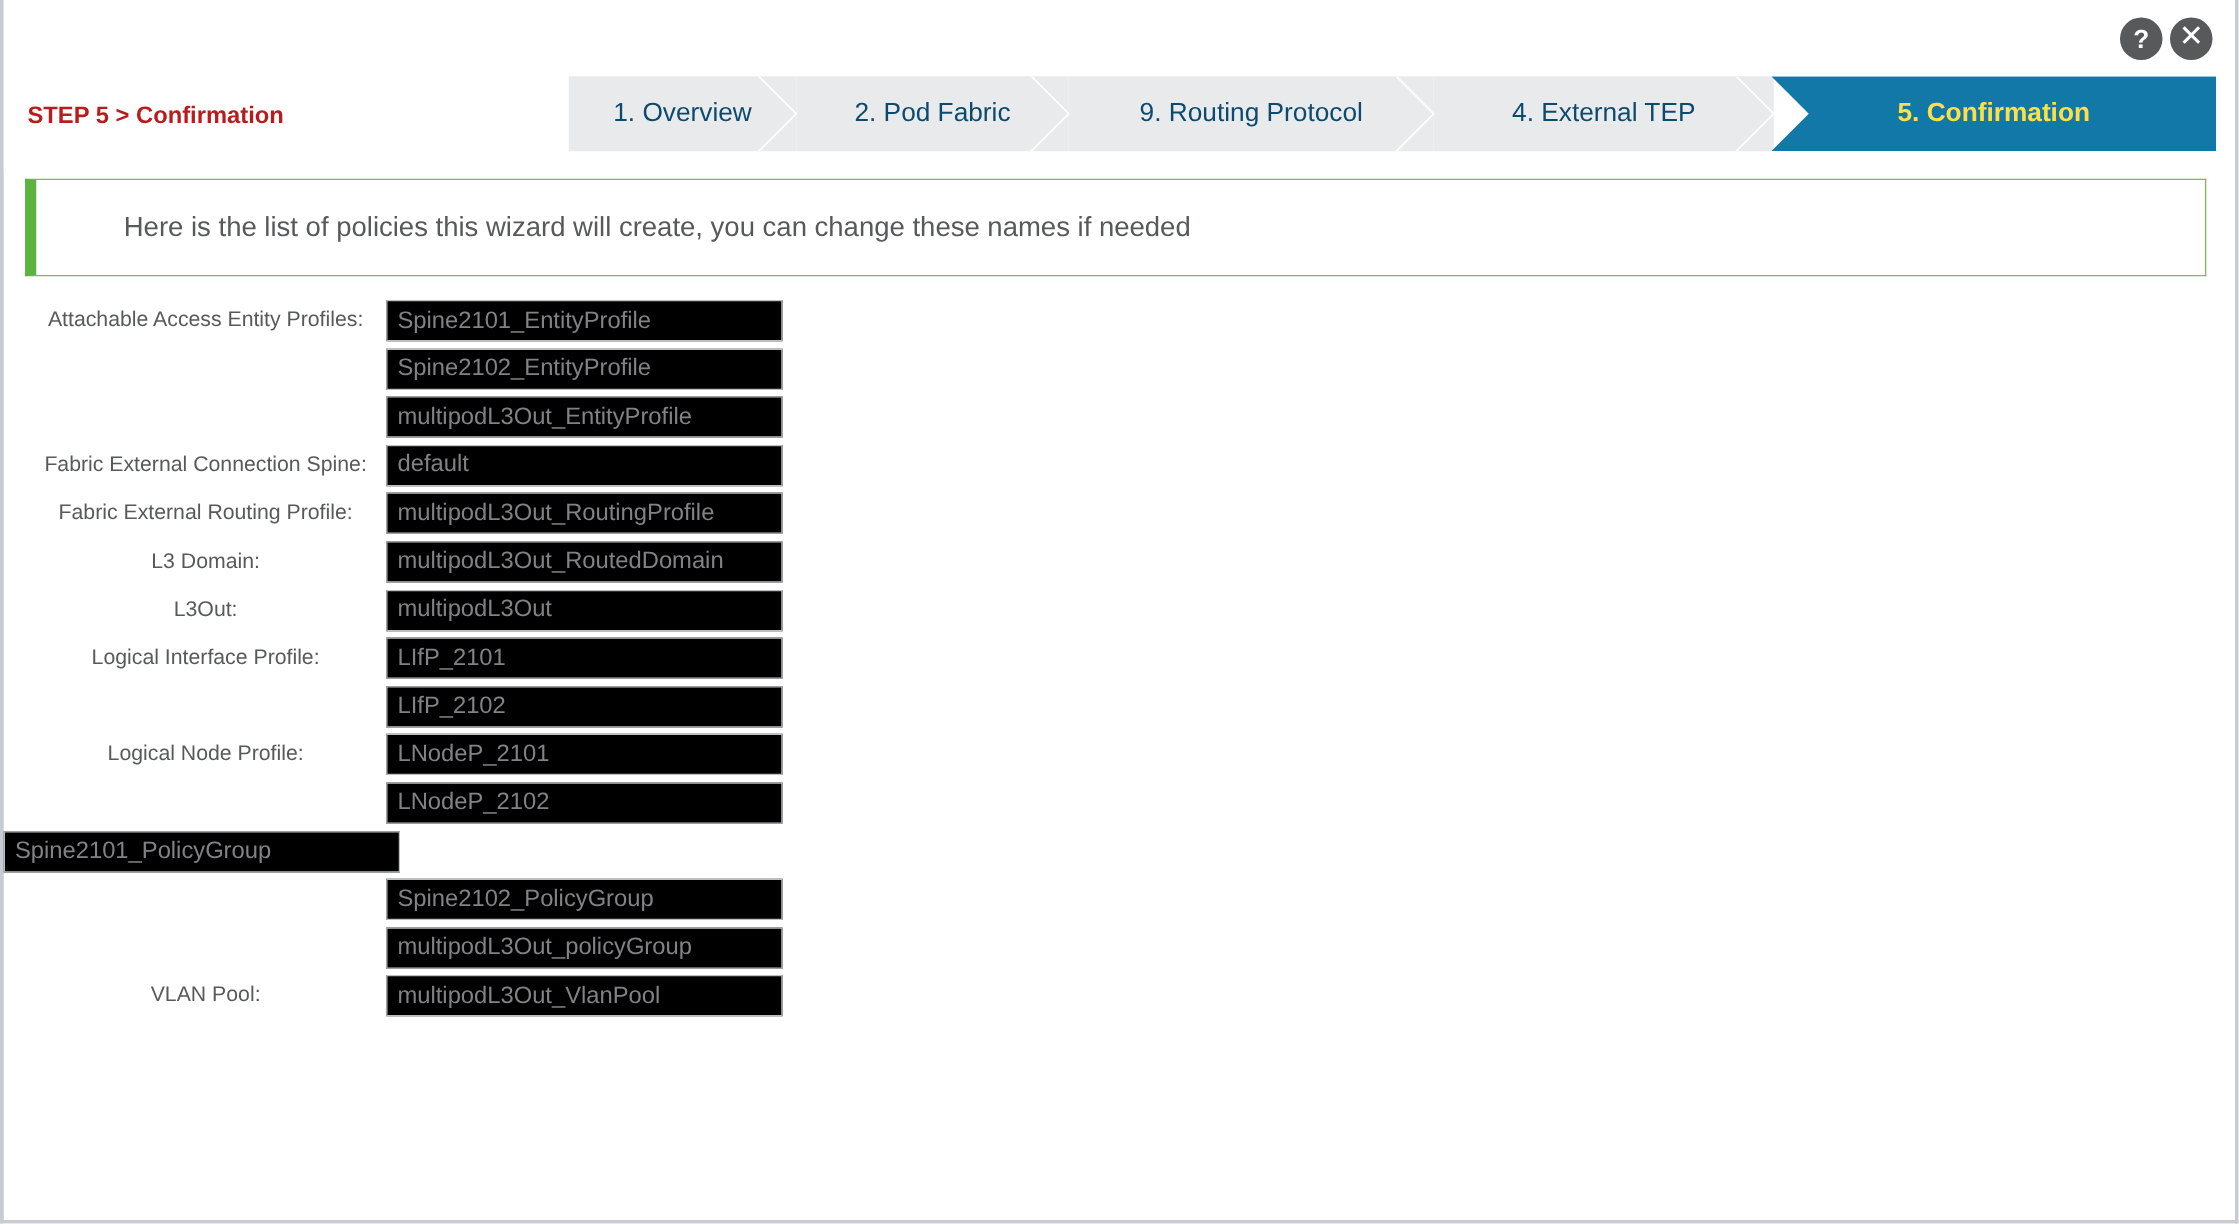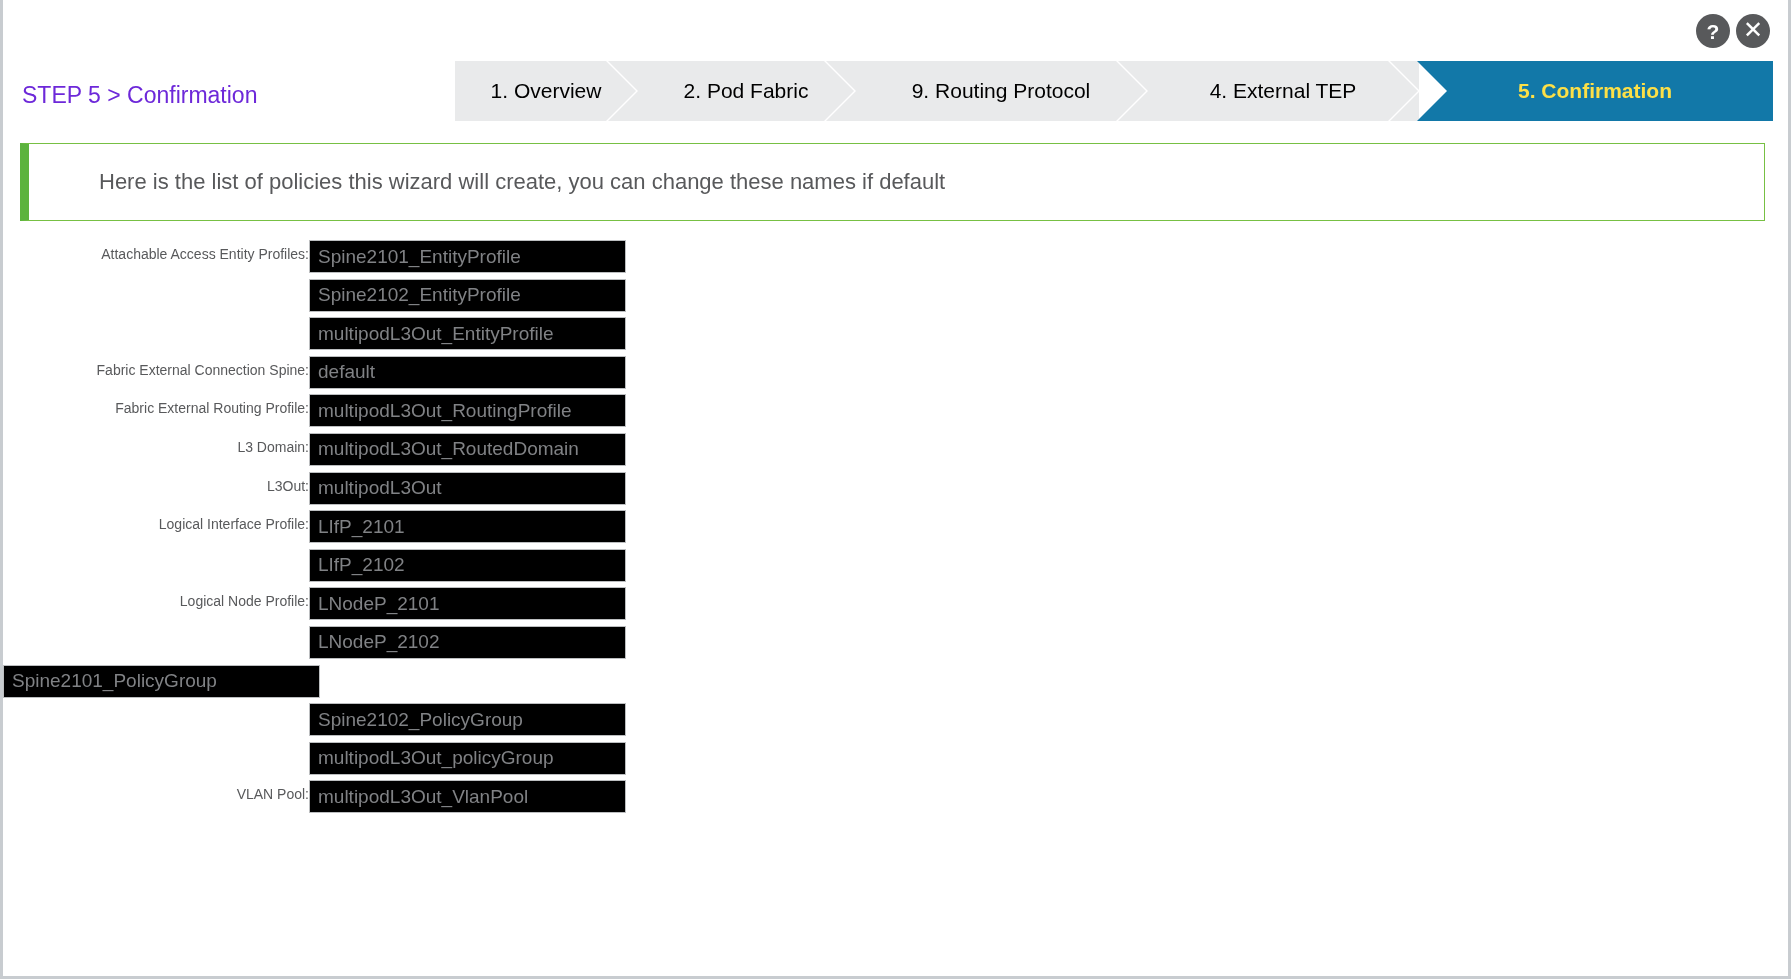--- a/index.html
+++ b/index.html
@@ -53,23 +53,23 @@
     font-size: 33px;
     color: #58595b;
     font-weight: 400;
     letter-spacing: 0.2px;
     white-space: nowrap;
   }
   .step-label {
     position: absolute;
     left: 19px;
     top: 82px;
-    font-size: 23px;
-    color: #6d28d9;
-    font-weight: 400;
+    font-size: 19px;
+    color: #b91c1c;
+    font-weight: 700;
     white-space: nowrap;
   }
 
   
   .icon-btns {
     position: absolute;
     right: 18px;
     top: 14px;
     display: flex;
     gap: 6px;
@@ -108,21 +108,21 @@
     height: 60px;
     display: flex;
   }
   .step {
     position: relative;
     height: 60px;
     display: flex;
     align-items: center;
     justify-content: center;
     font-size: 21px;
-    color: #000000;
+    color: #0c4a6e;
     background: #e9eaeb;
     cursor: pointer;
     user-select: none;
     white-space: nowrap;
   }
   .step .step-text { position: relative; z-index: 3; }
   
   .step.has-divider::after {
     content: "";
     position: absolute;
@@ -176,24 +176,24 @@
   }
   .form-row {
     display: flex;
     align-items: flex-start;
     height: 38.6px;
   }
   .form-label {
     width: 306px;
     padding-left: 17px;
     padding-top: 6px;
-    font-size: 14px;
+    font-size: 17px;
     color: #58595b;
     white-space: nowrap;
-    text-align: right;
+    text-align: center;
   }
   .form-input {
     width: 317px;
     height: 33px;
     background: #000000;
     border: 1px solid #bcbec0;
     font-size: 19px;
     color: #808285;
     padding: 0 8px;
     font-family: "Liberation Sans", sans-serif;
@@ -237,21 +237,21 @@
         <div class="step step-w4 has-divider">
           <span class="step-text">4. External TEP</span>
         </div>
         <div class="step step-w5 active">
           <span class="step-text">5. Confirmation</span>
         </div>
       </div>
   </div>
 
   <div class="banner">
-    <div class="banner-text">Here is the list of policies this wizard will create, you can change these names if default</div>
+    <div class="banner-text">Here is the list of policies this wizard will create, you can change these names if needed</div>
   </div>
 
   <div class="form" id="form-container">
       <div class="form-row">
         <div class="form-label">Attachable Access Entity Profiles:</div>
         <input class="form-input" type="text" value="Spine2101_EntityProfile" style="">
       </div>
       <div class="form-row">
         <div class="form-label"></div>
         <input class="form-input" type="text" value="Spine2102_EntityProfile" style="">

